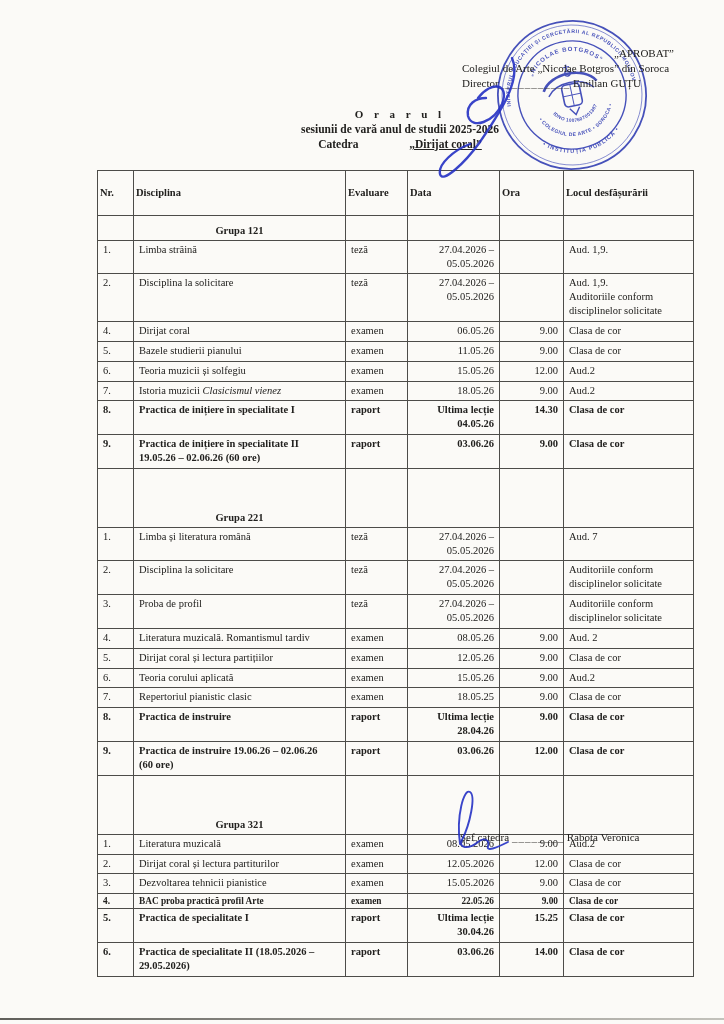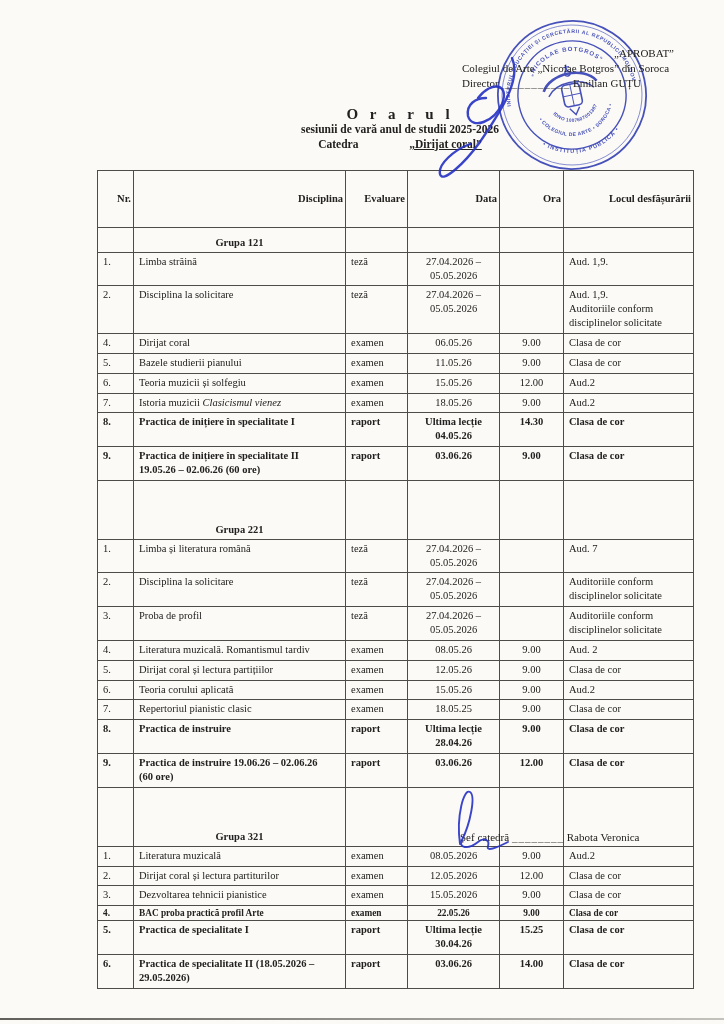--- a/index.html
+++ b/index.html
@@ -23,37 +23,37 @@
   
   .stamp{position:absolute;left:489px;top:12px;z-index:1;opacity:.88;}
   .stamp text{font-family:"Liberation Sans","DejaVu Sans",sans-serif;}
   .sig-director{position:absolute;left:420px;top:40px;z-index:4;}
   .sig-footer{position:absolute;left:428px;top:784px;z-index:4;}
   
   .title-block{
     position:absolute;left:160px;top:107px;width:480px;
     text-align:center;font-weight:bold;font-size:11.5px;line-height:15px;z-index:2;
   }
-  .title-main{font-size:15px;letter-spacing:4px;}
+  .title-main{font-size:11px;letter-spacing:4px;}
   .catedra-name{text-decoration:underline;margin-left:48px;}
   
   .sched-wrap{position:absolute;left:97px;top:170px;z-index:2;}
   table.sched{
     border-collapse:collapse;table-layout:fixed;width:596px;
     font-size:10.5px;line-height:1.32;
   }
   table.sched th,table.sched td{
     border:1px solid #4d4c49;
     vertical-align:top;
     padding:2px 5px 3px 5px;
     white-space:pre-line;
     overflow:hidden;
   }
-  table.sched th{text-align:right;font-weight:bold;padding:21px 2px;}
-  td.c{text-align:center;}
+  table.sched th{text-align:left;font-weight:bold;padding:15px 2px;}
+  td.c{text-align:right;}
   td.nr{padding-left:7px;}
   tr.bold td{font-weight:bold;}
   tr.small td{font-size:9.3px;padding-top:1px;padding-bottom:1px;}
   tr.group td{font-weight:bold;padding-top:8px;padding-bottom:2px;text-align:center;}
   tr.group.sp td{padding-top:42px;}
   
   .footer-line{
     position:absolute;left:460px;top:831px;font-size:11px;z-index:3;white-space:nowrap;
   }
   

